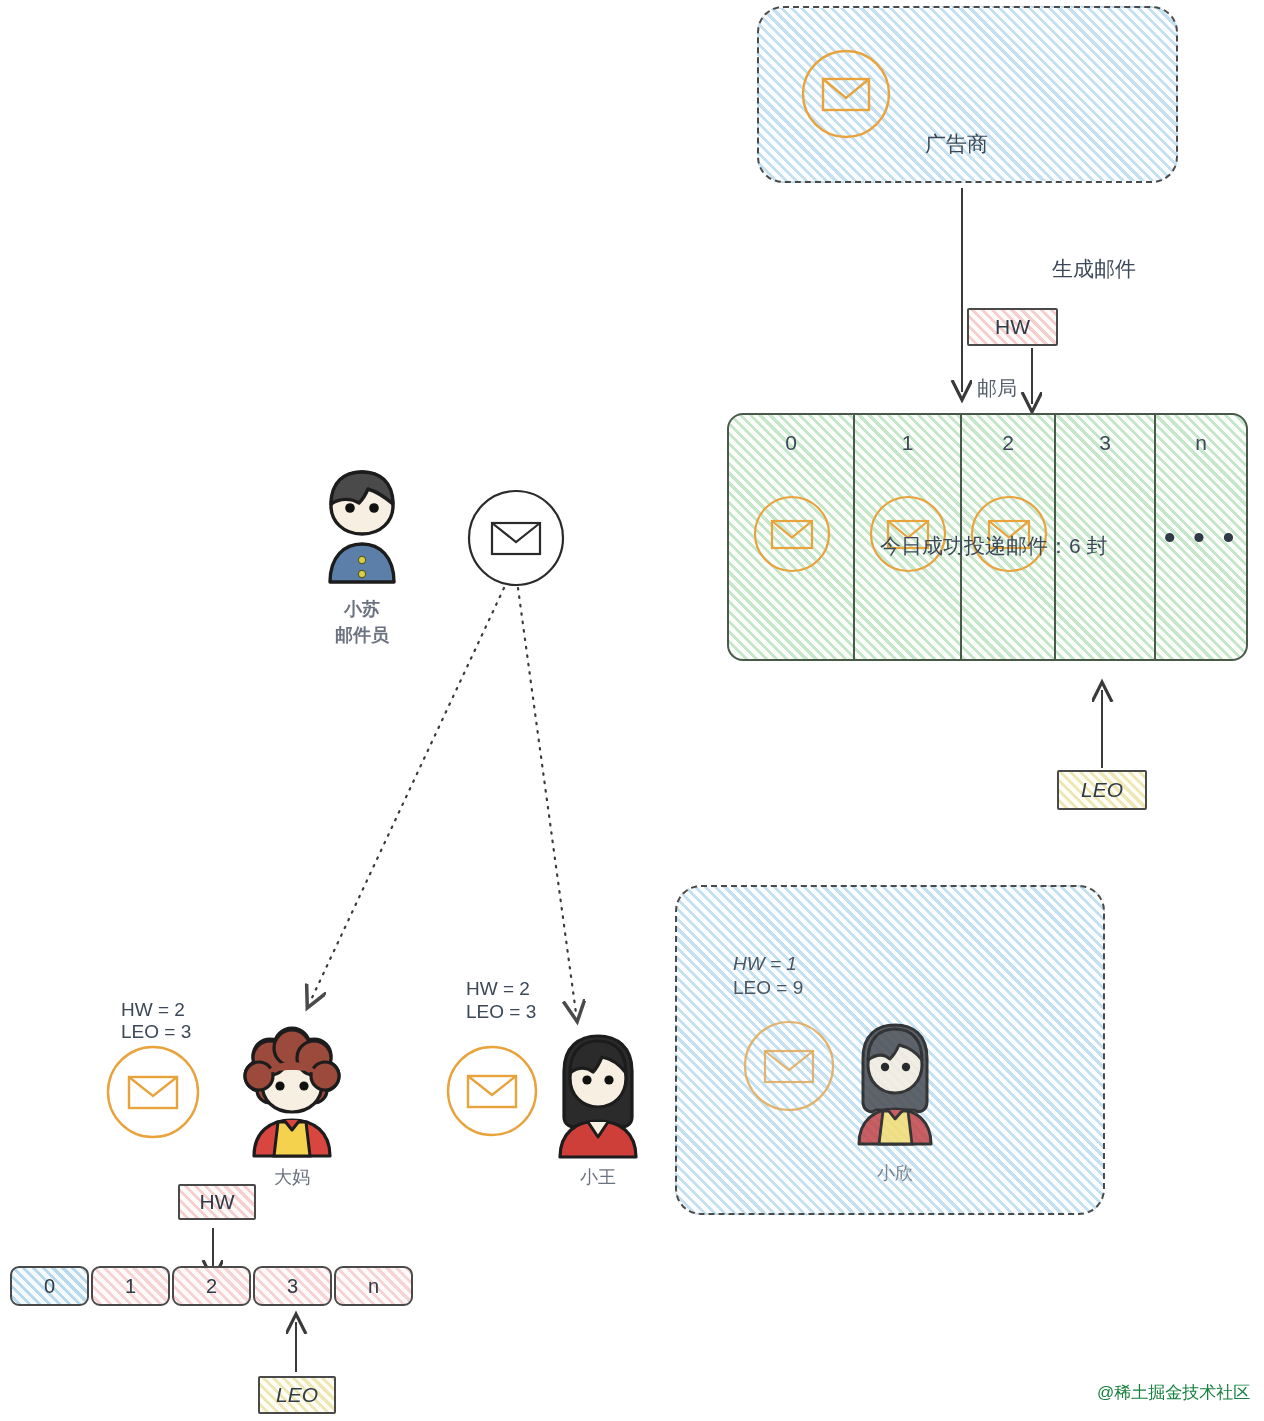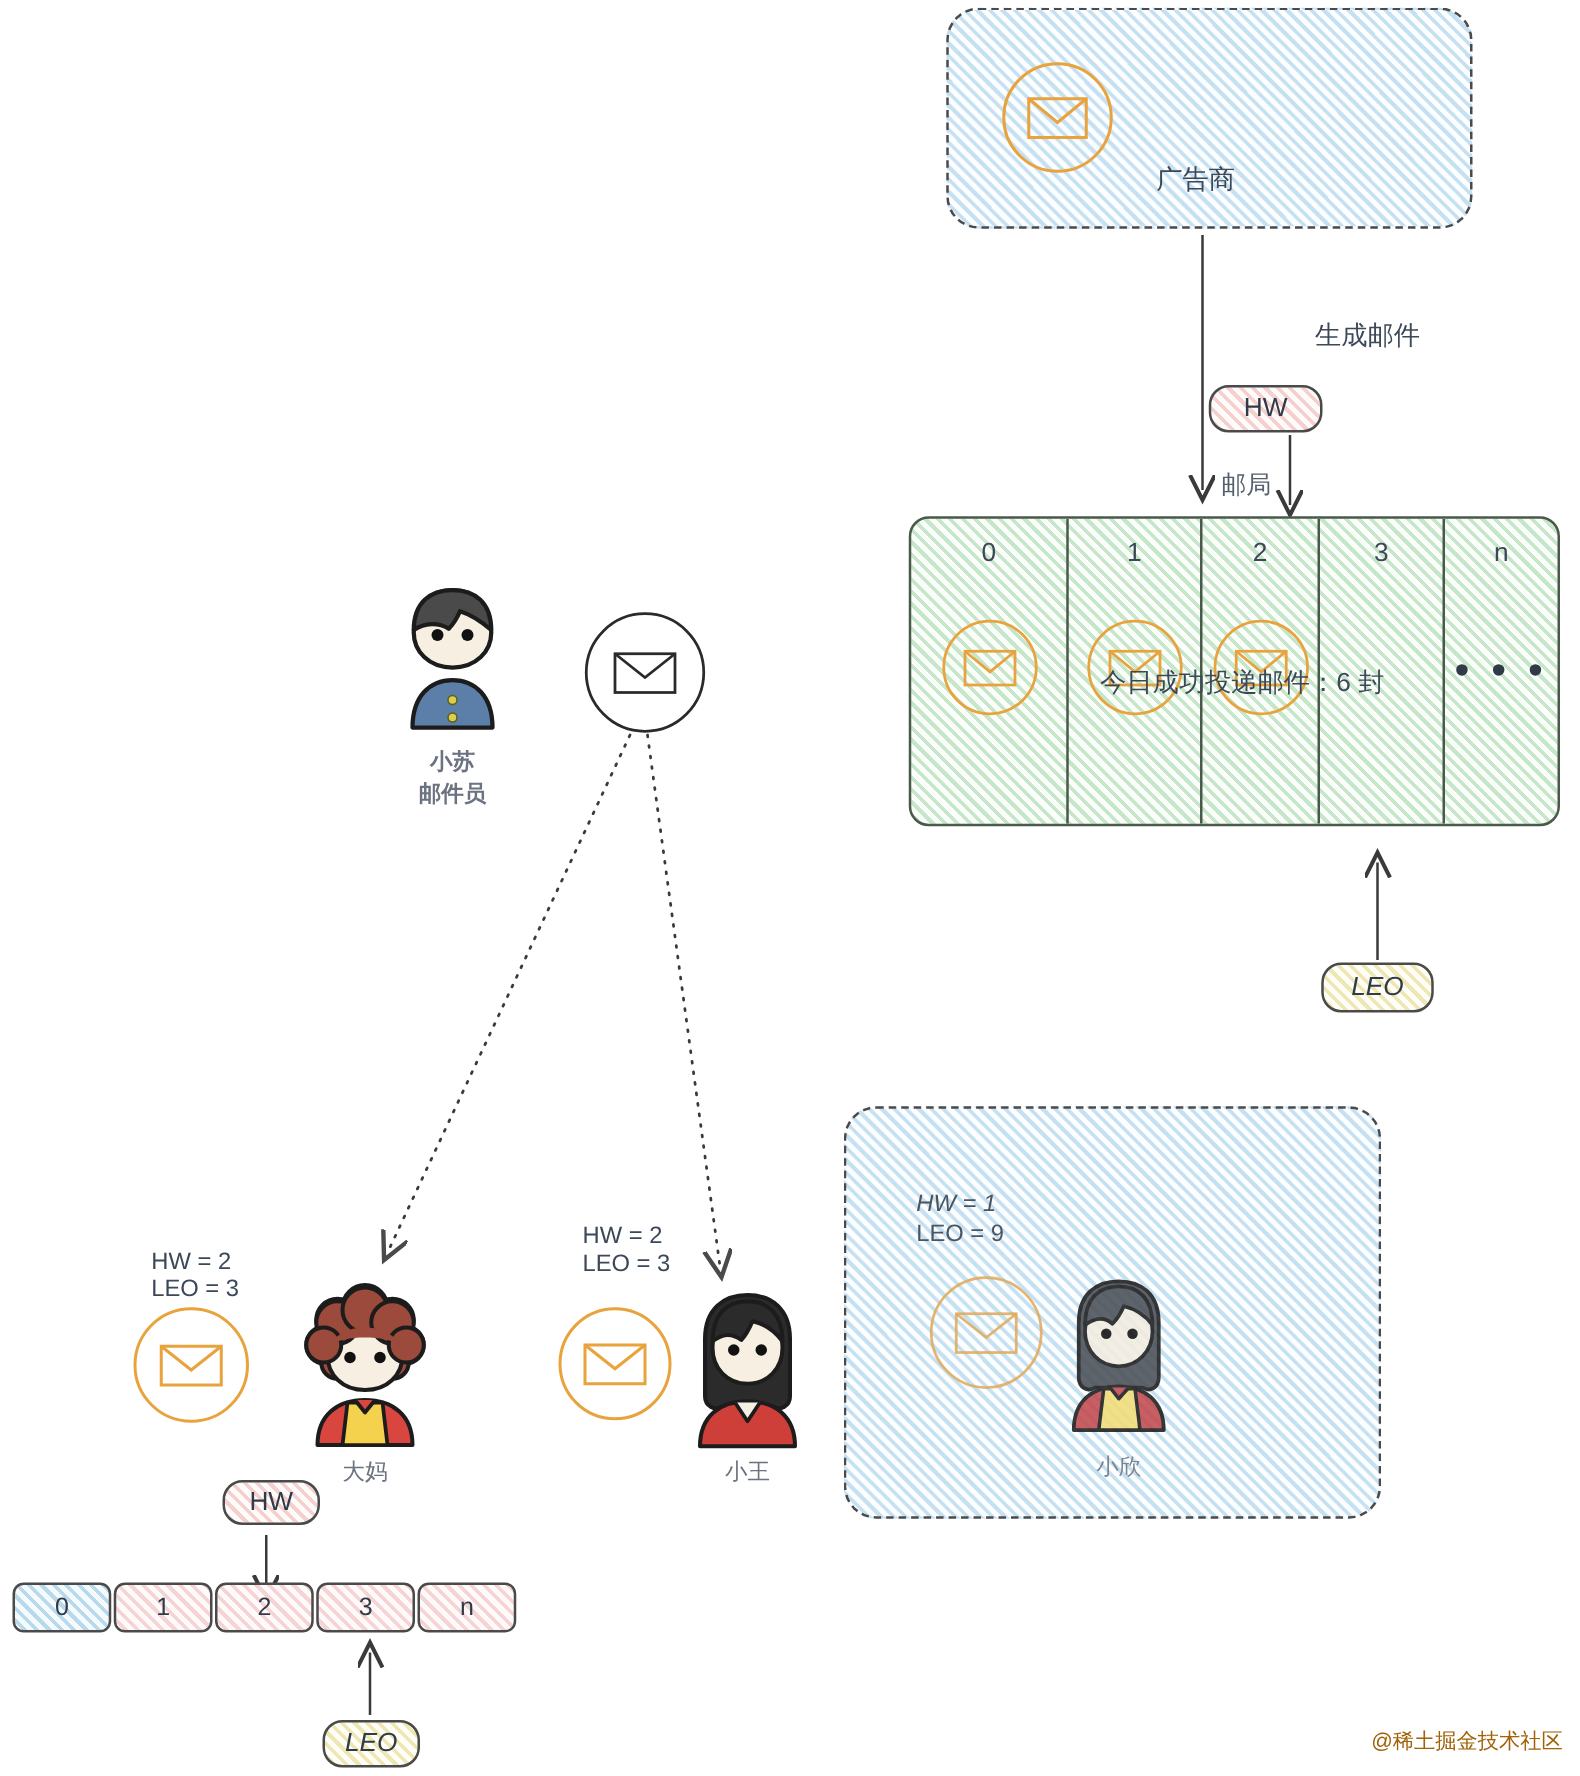--- a/index.html
+++ b/index.html
@@ -21,21 +21,21 @@
   .env-circle{position:absolute;}
   
   .person{position:absolute;}
   .caption{
     position:absolute;text-align:center;color:#6b7280;
     font-size:18px;line-height:26px;white-space:pre-line;
   }
   .plain-label{position:absolute;color:#3c4858;font-size:19px;line-height:28px;white-space:pre-line;}
   
   .badge{
-    position:absolute;border:2px solid #4a4a4a;border-radius:16px;
+    position:absolute;border:2px solid #4a4a4a;border-radius:2px;
     display:flex;align-items:center;justify-content:center;
     font-size:21px;color:#2f3b47;box-sizing:border-box;
   }
   .badge.hw{
     background-color:#fdeeee;
     background-image:repeating-linear-gradient(45deg,
       rgba(255,255,255,0.75) 0px, rgba(255,255,255,0.75) 4px,
       rgba(244,199,199,0.8) 4px, rgba(244,199,199,0.8) 7px);
   }
   .badge.leo{
@@ -81,21 +81,21 @@
       rgba(255,255,255,0.7) 0px, rgba(255,255,255,0.7) 4px,
       rgba(178,213,235,0.85) 4px, rgba(178,213,235,0.85) 7px);
   }
   .pill.pink{
     background-color:#fdeff0;
     background-image:repeating-linear-gradient(45deg,
       rgba(255,255,255,0.7) 0px, rgba(255,255,255,0.7) 4px,
       rgba(245,205,205,0.8) 4px, rgba(245,205,205,0.8) 7px);
   }
   .watermark{
-    position:absolute;color:#a16207;font-size:17px;white-space:nowrap;
+    position:absolute;color:#15803d;font-size:17px;white-space:nowrap;
   }
   svg{display:block;overflow:visible;}
   .arrow-layer{position:absolute;left:0;top:0;width:1264px;height:1421px;pointer-events:none;}
 </style>
 </head>
 <body>
 
 <svg class="arrow-layer" viewBox="0 0 1264 1421">
   <defs>
     <marker id="ah" markerWidth="14" markerHeight="14" refX="6" refY="5" orient="auto">

